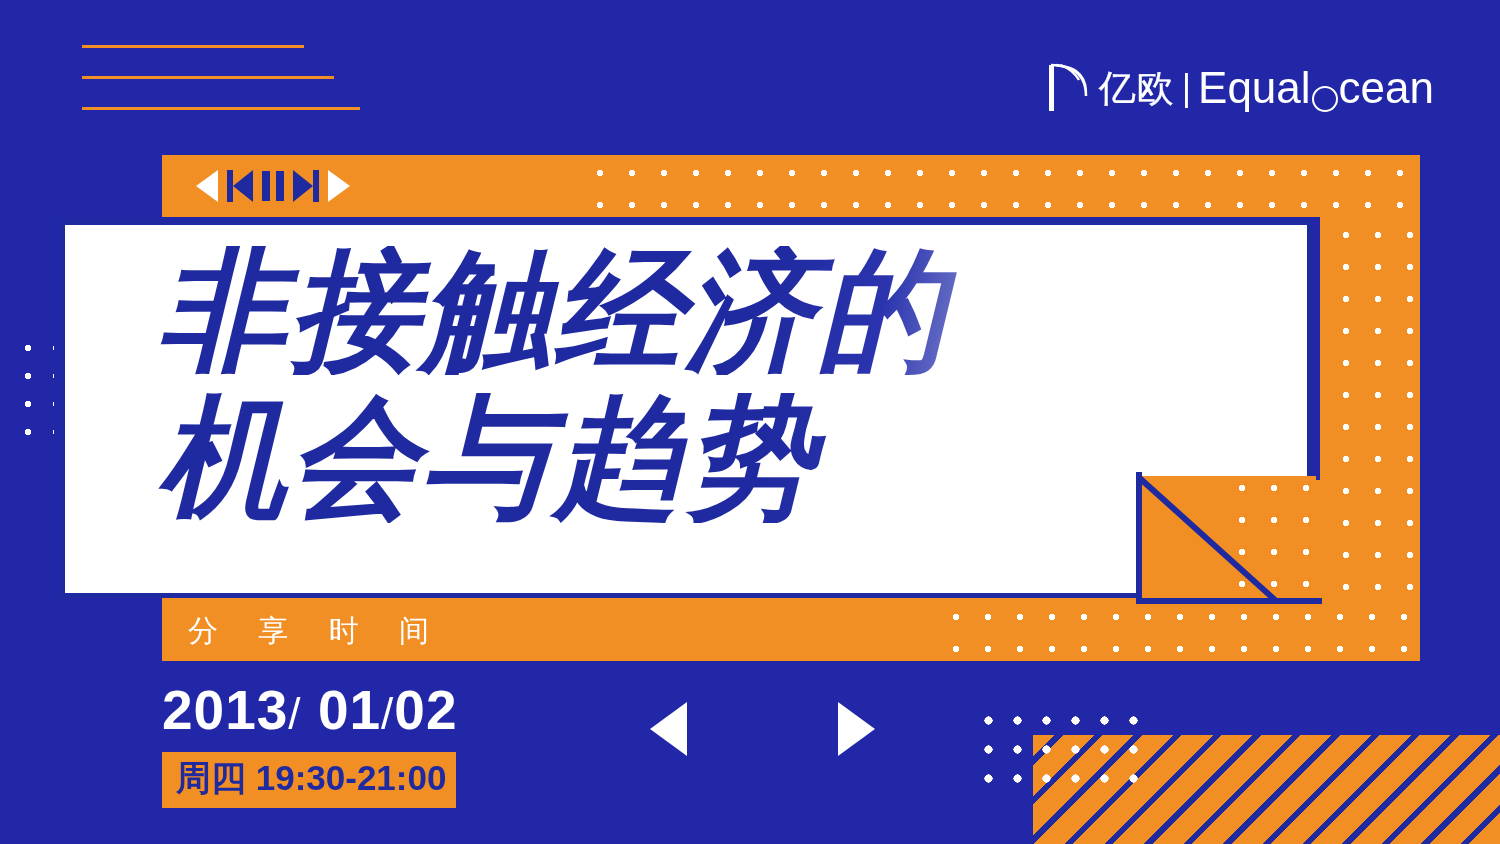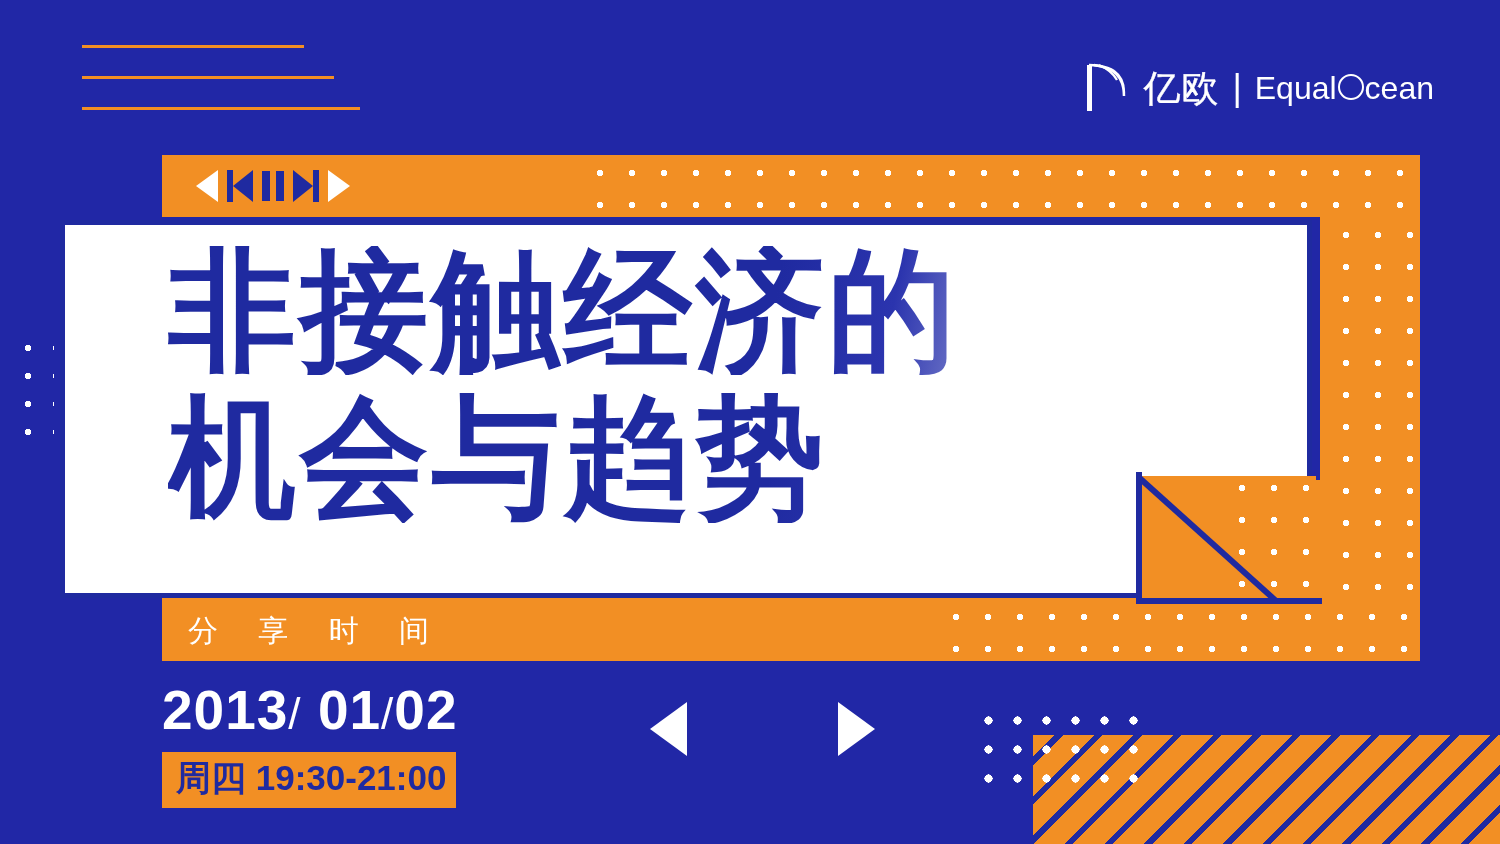--- a/index.html
+++ b/index.html
@@ -22,31 +22,31 @@
 
   
   #left-dots {
     left:12px; top:332px; width:42px; height:116px;
     background-image:radial-gradient(circle, #ffffff 3.2px, transparent 3.4px);
     background-size:28px 28px;
     background-position:2px 2px;
   }
 
   
-  #brand { right:66px; top:62px; display:flex; align-items:center; gap:13px; }
+  #brand { right:66px; top:62px; display:flex; align-items:center; gap:7px; }
   #brand .mark { width:44px; height:52px; }
   #brand .cn {
     color:#fff; font-size:37px; letter-spacing:1px;
     font-family:"Liberation Sans", sans-serif; line-height:1;
     -webkit-text-stroke:0.4px #fff;
   }
   #brand .bar { color:#fff; font-size:36px; line-height:1; font-weight:300; }
   #brand .en {
-    color:#fff; font-size:32px; line-height:1; letter-spacing:0px;
-    display:flex; align-items:flex-start;
+    color:#fff; font-size:44px; line-height:1; letter-spacing:0px;
+    display:flex; align-items:flex-end;
   }
   #brand .en .ring {
     display:inline-block; width:26px; height:26px; border:2.6px solid #fff;
     border-radius:50%; margin:0 1px; position:relative; top:2px;
   }
 
   
   .orange { background:#F28F24; }
 
   #bar-top {
@@ -138,21 +138,21 @@
   }
   #notch-frame {
     left:1136px; top:472px; width:6px; height:132px; background:#1F2AA0;
   }
   #notch-frame-h {
     left:1136px; top:598px; width:186px; height:6px; background:#1F2AA0;
   }
 
   
   #headline {
-    left:168px; top:246px; width:1000px;
+    left:158px; top:246px; width:1000px;font-style:italic;
   }
   #headline .line {
     font-family:"DejaVu Sans", sans-serif;
     font-weight:bold;
     font-size:132px;
     line-height:0.98;
     letter-spacing:4px;
     color:#1F2AA0;
     white-space:nowrap;
     background:linear-gradient(102deg, #1F2AA0 0%, #1F2AA0 62%, #2B34AE 74%, #9aa0d8 88%, #ffffff 100%);

